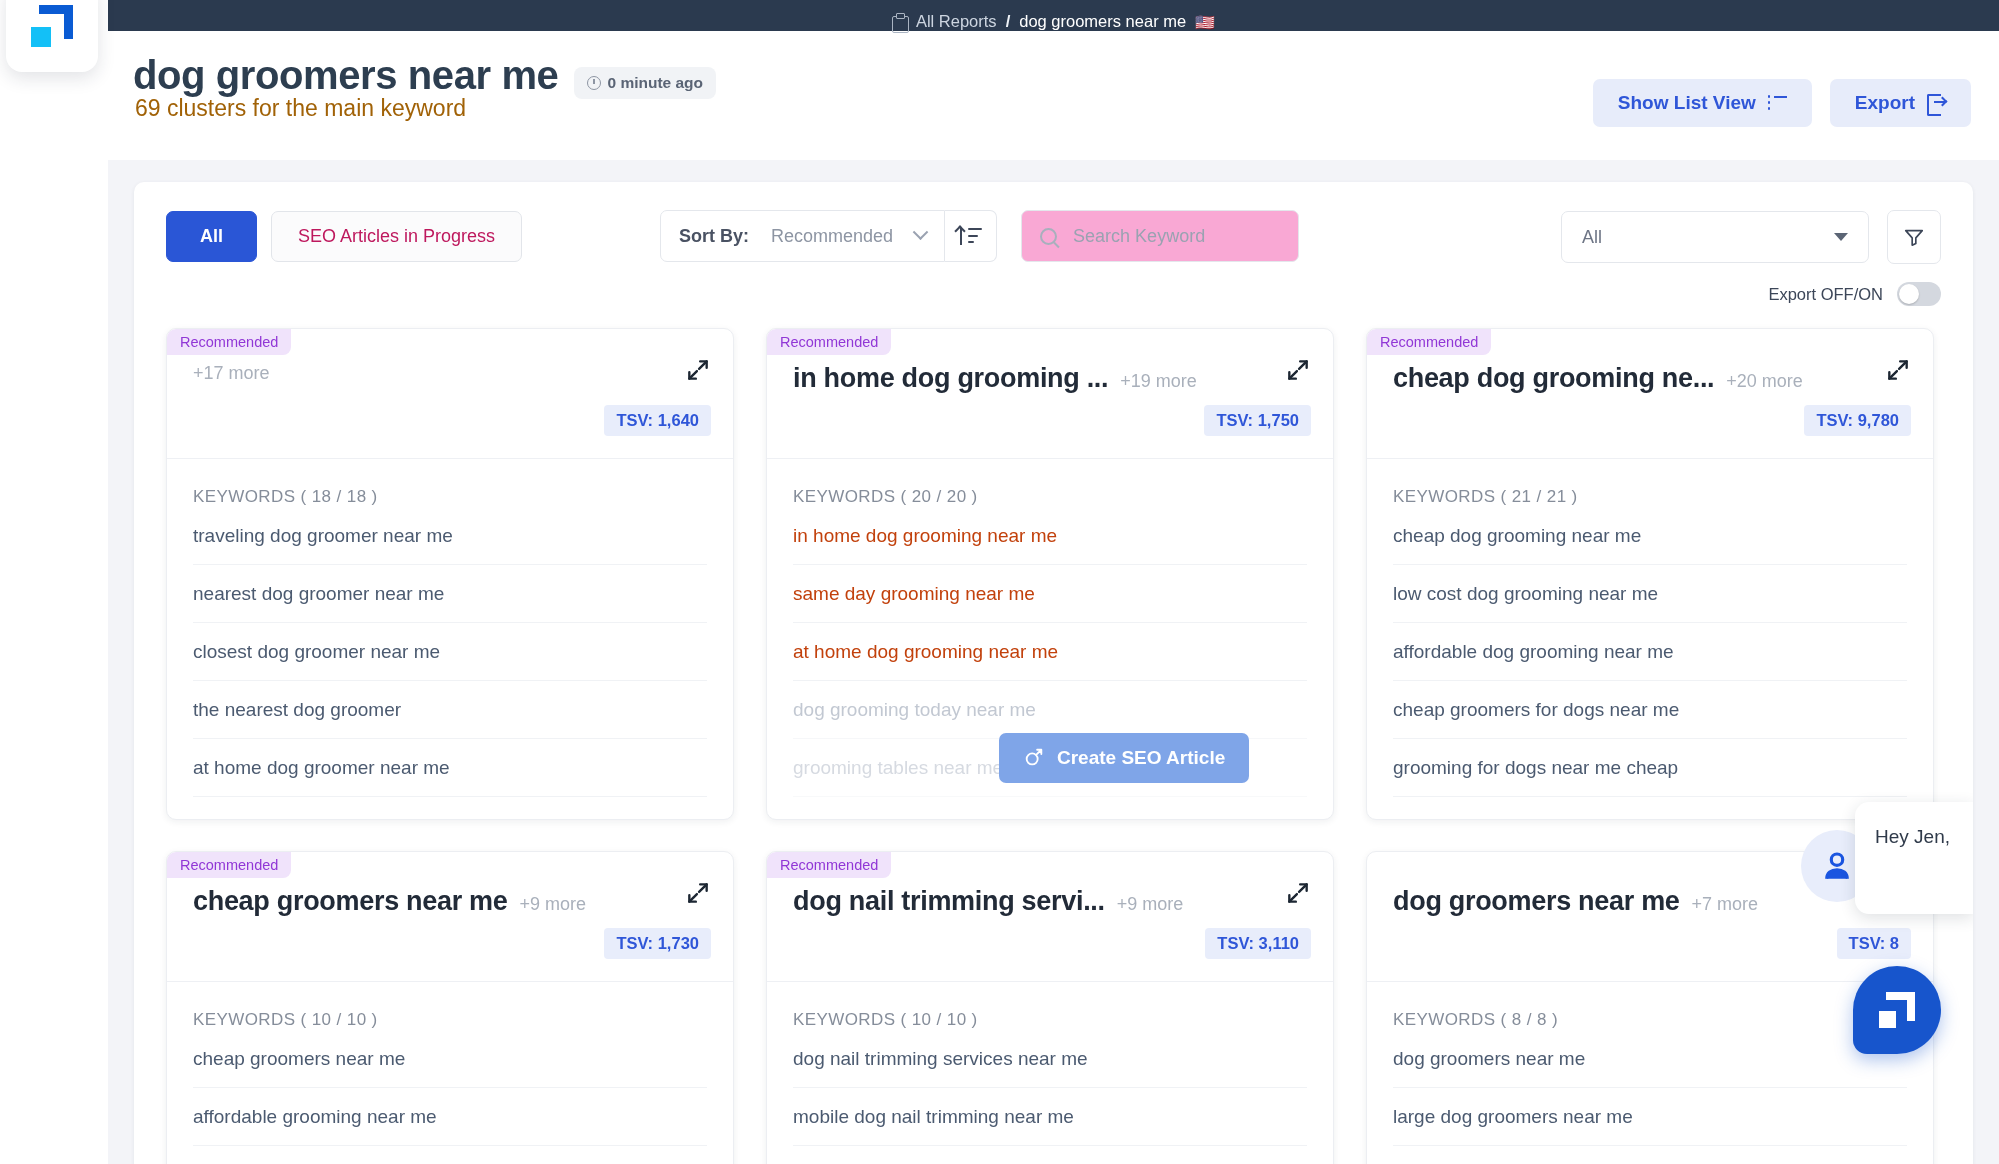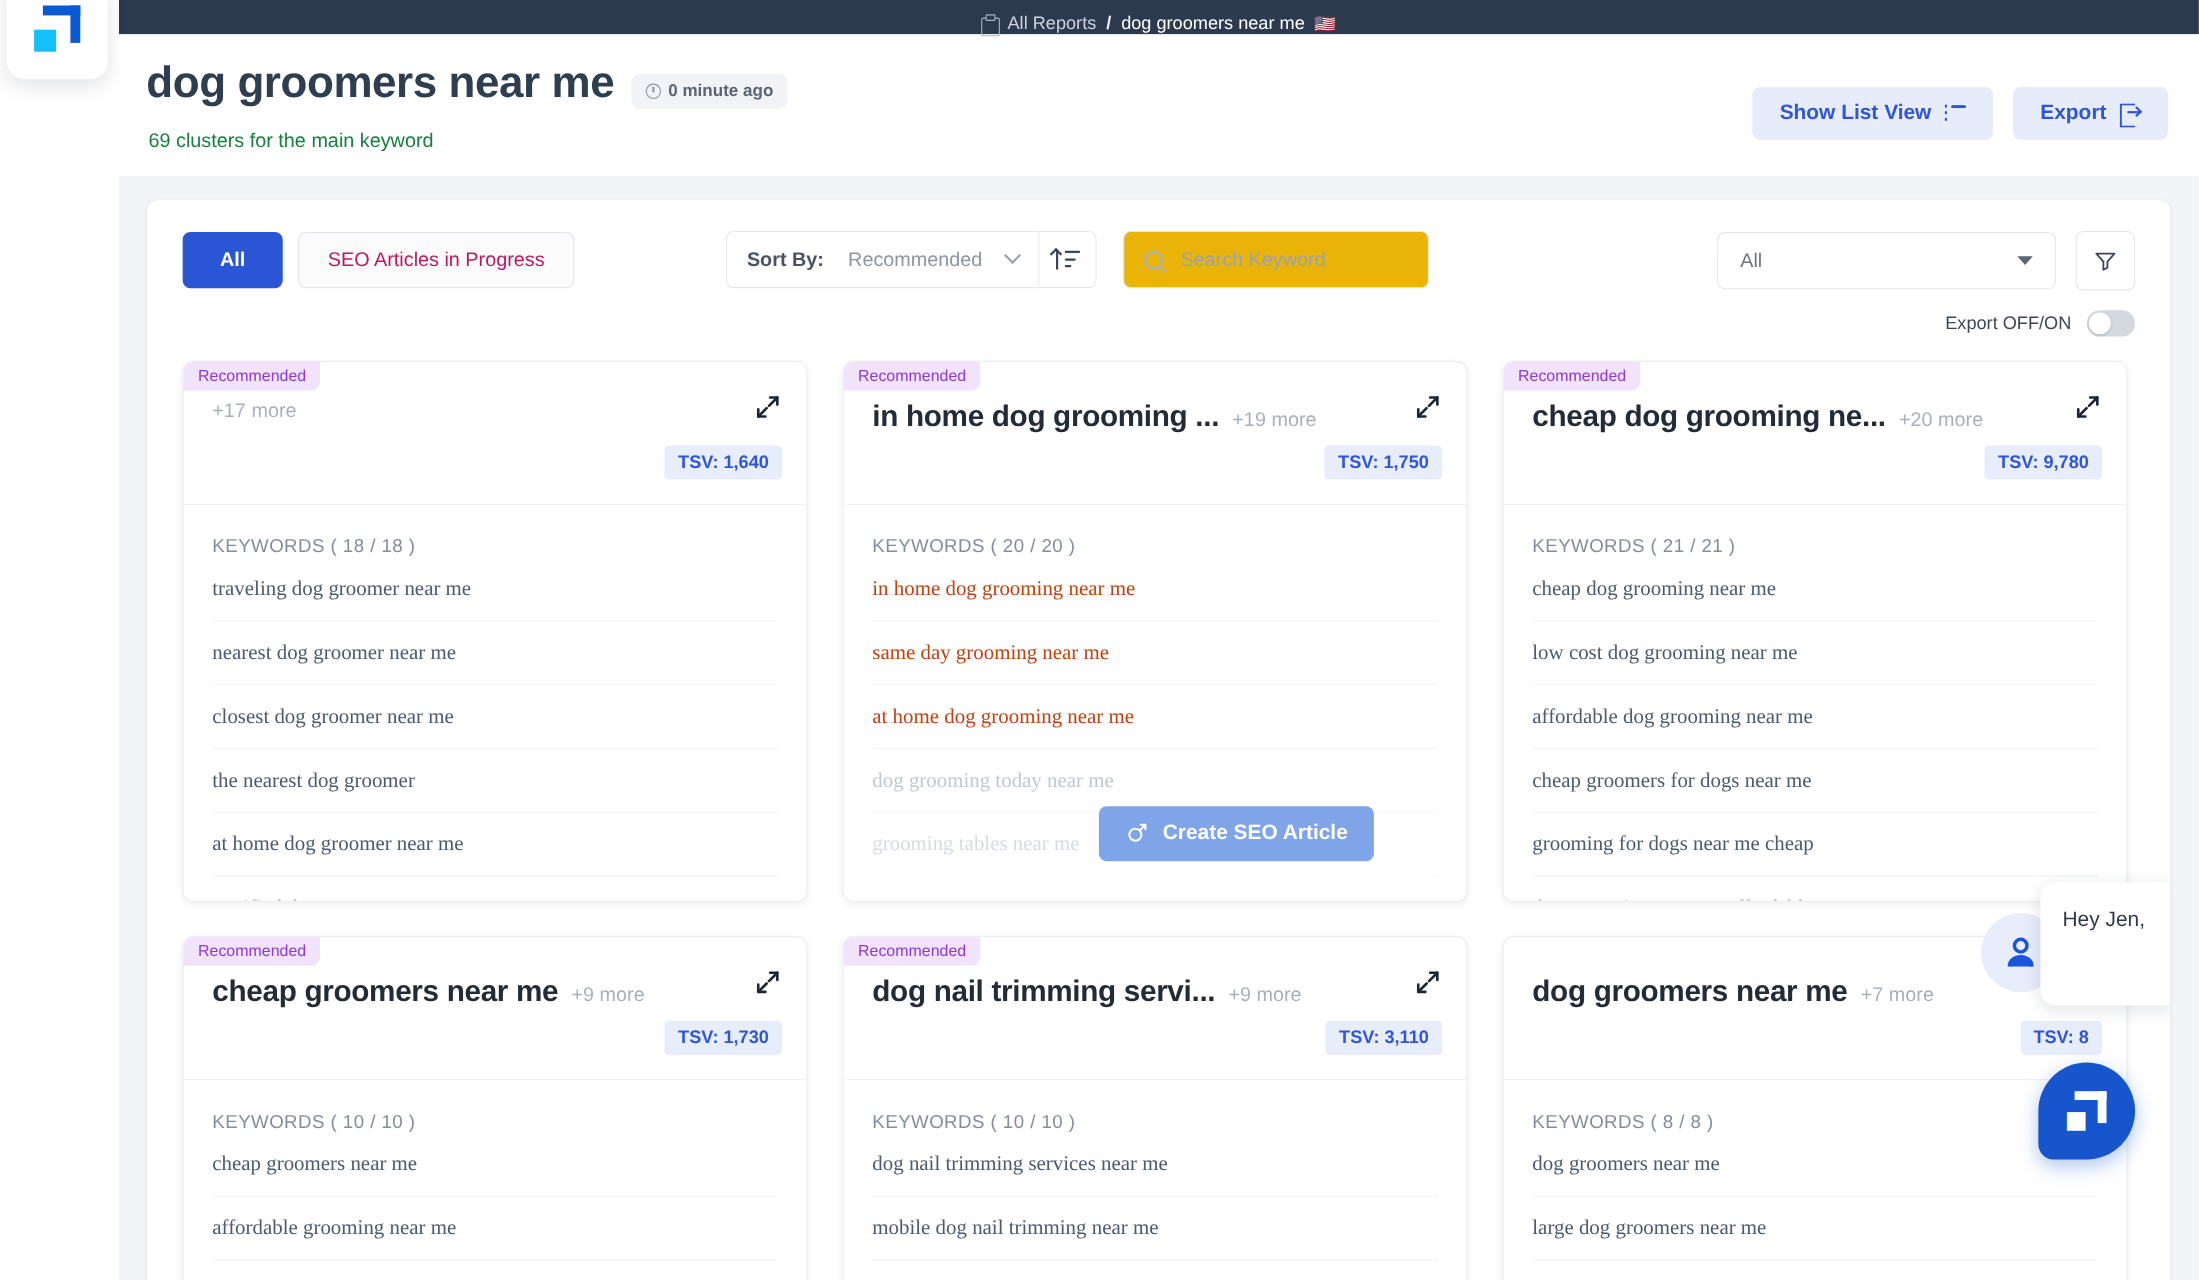--- a/index.html
+++ b/index.html
@@ -62,21 +62,21 @@
   .ph-title { font-size: 40px; font-weight: 700; color: #2d3e50; letter-spacing: -0.4px; }
   .ph-chip {
     display: flex; align-items: center; gap: 6px;
     background: #f1f3f6; border-radius: 8px; padding: 7px 13px;
     font-size: 15.5px; color: #5a6475; font-weight: 600; margin-top: 16px;
   }
   .clock-ico { width: 14px; height: 14px; border: 1.6px solid #8d95a3; border-radius: 50%; position: relative; }
   .clock-ico::after {
     content: ""; position: absolute; left: 5px; top: 2.2px; width: 1.4px; height: 5px; background: #8d95a3;
   }
-  .ph-sub { position: absolute; left: 27px; top: 87px; font-size: 18px; color: #15803d; }
+  .ph-sub { position: absolute; left: 27px; top: 64px; font-size: 23px; color: #a16207; }
 
   .ph-actions { position: absolute; right: 28px; top: 48px; display: flex; gap: 18px; }
   .btn-soft {
     display: flex; align-items: center; gap: 12px;
     background: #e7ecfa; color: #2f56d8; border: none;
     font-size: 19px; font-weight: 600; border-radius: 7px;
     padding: 13px 25px; cursor: pointer; font-family: inherit;
   }
   .list-ico { display: inline-block; width: 19px; height: 15px; position: relative; }
   .list-ico i {
@@ -137,21 +137,21 @@
   .sortasc .up { position: absolute; left: 0; top: 0; width: 2px; height: 18px; background: #3c4658; }
   .sortasc .uph { position: absolute; left: -3.2px; top: 0; width: 8px; height: 8px;
     border-left: 2px solid #3c4658; border-top: 2px solid #3c4658; transform: rotate(45deg); }
   .sortasc i { position: absolute; left: 8px; height: 2px; background: #3c4658; border-radius: 1px; }
   .sortasc i:nth-child(3) { top: 1px; width: 14px; }
   .sortasc i:nth-child(4) { top: 7.5px; width: 10px; }
   .sortasc i:nth-child(5) { top: 14px; width: 6px; }
 
   .searchbox {
     margin-left: 24px; display: flex; align-items: center; gap: 16px;
-    width: 278px; height: 52px; border: 1px solid #e4e7ec; border-radius: 7px; background: #eab308; padding: 0 18px;
+    width: 278px; height: 52px; border: 1px solid #e4e7ec; border-radius: 7px; background: #f9a8d4; padding: 0 18px;
   }
   .mag { width: 17px; height: 17px; border: 2px solid #a8b0bd; border-radius: 50%; position: relative; flex: none; }
   .mag::after { content: ""; position: absolute; right: -5px; bottom: -3px; width: 7px; height: 2px; background: #a8b0bd; transform: rotate(45deg); }
   .searchbox input {
     border: none; outline: none; font-family: inherit; font-size: 18px; color: #3c4658; width: 100%; background: transparent;
   }
   .searchbox input::placeholder { color: #9aa2b1; }
 
   .tb-right { position: absolute; right: 0; top: 0; display: flex; align-items: center; gap: 18px; }
   .selectbox {
@@ -189,21 +189,21 @@
   }
   .more { font-size: 18px; color: #a9b0bb; white-space: nowrap; }
   .expand-btn {
     position: absolute; right: 22px; top: 28px; width: 26px; height: 26px; cursor: pointer; background: none; border: none; padding: 0;
   }
   .tsv {
     position: absolute; right: 22px; top: 76px; background: #e8edfb; color: #2f56d8;
     font-size: 16.5px; font-weight: 600; padding: 6px 12px; border-radius: 4px; white-space: nowrap;
   }
   .kw-head { font-size: 17px; color: #858d9a; letter-spacing: .4px; padding: 28px 26px 0 26px; }
-  .kw-list { padding: 0 26px; position: relative; font-family: Liberation Serif, serif; }
+  .kw-list { padding: 0 26px; position: relative; }
   .kw {
     font-size: 19px; color: #4b5a70; padding: 18px 0 17px 0; border-bottom: 1px solid #f0f2f5;
     white-space: nowrap; overflow: hidden; text-overflow: ellipsis;
   }
   .kw.f1 { color: #aeb6c2; border-bottom-color: #f6f7f9; }
   .kw.f2 { color: #c9cfd8; border-bottom-color: #f8f9fa; }
   .card.dim .kw { color: #c2410c; }
   .card.dim .kw.f1 { color: #c2c8d2; }
   .card.dim .kw.f2 { color: #d6dae1; }
 

